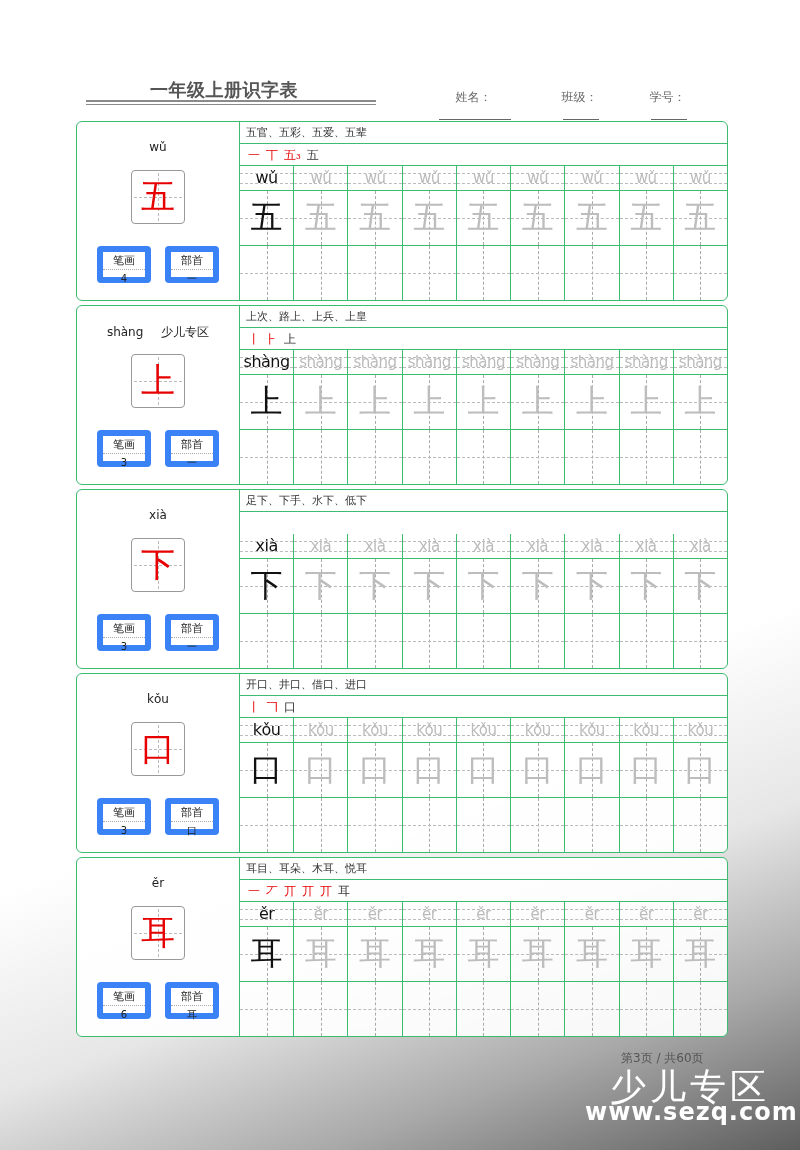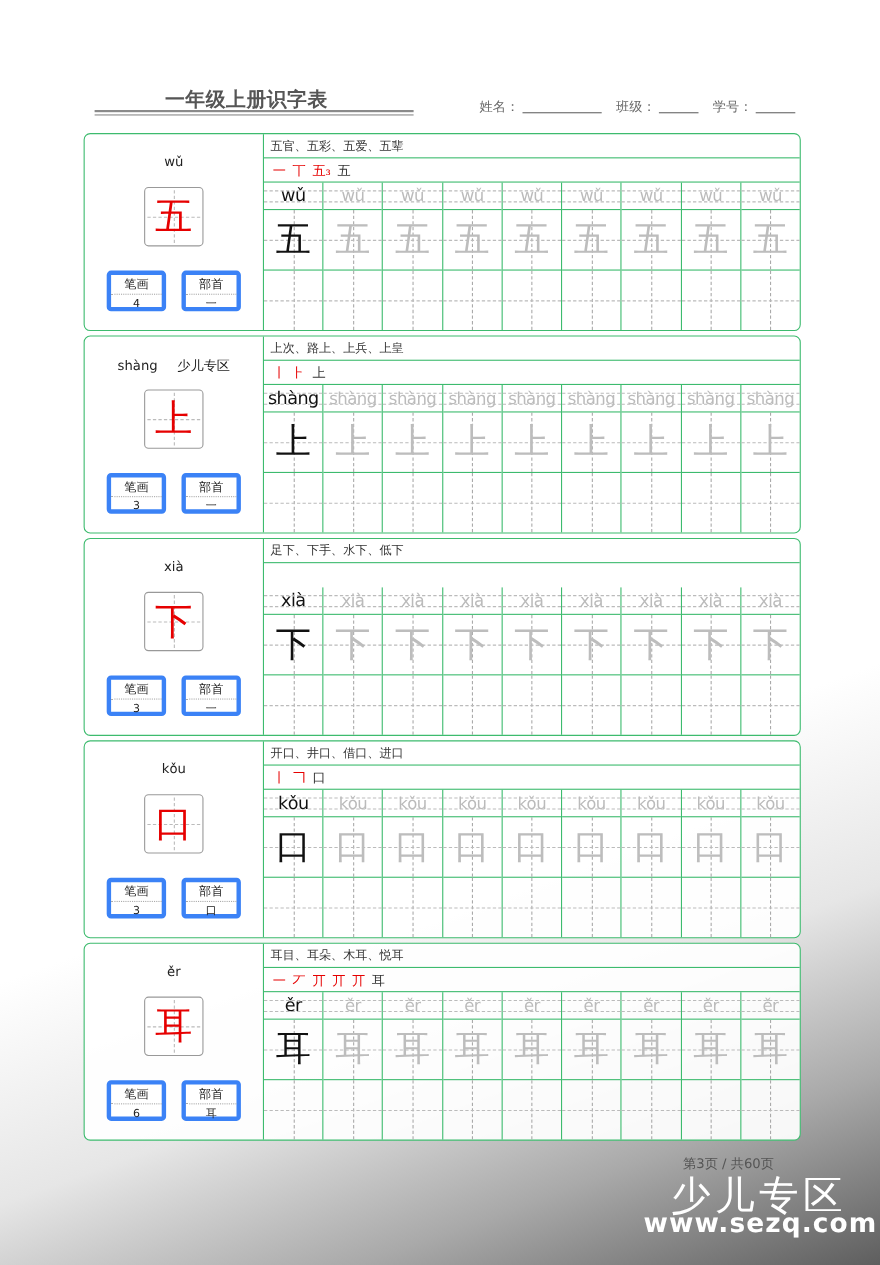--- a/index.html
+++ b/index.html
@@ -12,42 +12,42 @@
   }
   .header { position: absolute; left: 0; top: 0; width: 800px; height: 118px; }
   .title {
     position: absolute; left: 150px; top: 78px;
     font-size: 18px; font-weight: bold; color: #555; letter-spacing: 0.5px;
   }
   .title-underline {
     position: absolute; left: 86px; top: 100px; width: 290px; height: 5px;
     border-top: 2px solid #8a8a8a; border-bottom: 1px solid #8a8a8a;
   }
-  .info { position: absolute; top: 89px; font-size: 12px; color: #666; display: flex; align-items: flex-start; }
+  .info { position: absolute; top: 89px; font-size: 12px; color: #666; display: flex; align-items: center; flex-direction: column; }
   .info .blank { display: inline-block; border-bottom: 1px solid #666; height: 14px; margin-left: 3px; }
 
   .card {
     position: absolute; left: 76px; width: 652px; height: 180px;
     border: 1.5px solid #3dbb6e; border-radius: 6px; background: rgba(255,255,255,0.92);
   }
   .left { position: absolute; left: 0; top: 0; width: 163px; height: 100%; border-right: 1.5px solid #3dbb6e; }
   .left .py { position: absolute; top: 18px; width: 100%; text-align: center; font-size: 12px; color: #222; word-spacing: 14px; }
   .bigbox {
     position: absolute; left: 54px; top: 48px; width: 54px; height: 54px;
     border: 1px solid #999; border-radius: 4px; background: #fff;
   }
   .bigbox .gv { position: absolute; left: 26px; top: 2px; bottom: 2px; border-left: 1px dashed #bbb; }
   .bigbox .gh { position: absolute; top: 26px; left: 2px; right: 2px; border-top: 1px dashed #bbb; }
   .bigbox .ch {
     position: absolute; inset: 0; display: flex; align-items: center; justify-content: center;
     font-family: "DejaVu Serif", serif; font-size: 34px; color: #e60000;
   }
   .meta {
     position: absolute; top: 124px; width: 54px; height: 37px;
-    border: 4px solid #3b82f6; border-radius: 4px; background: #fff; font-size: 11px; text-align: center; color: #222;
+    border: 6px solid #3b82f6; border-radius: 4px; background: #fff; font-size: 11px; text-align: center; color: #222;
   }
   .meta .lbl { height: 18px; line-height: 18px; border-bottom: 1px dotted #aaa; }
   .meta .val { height: 17px; line-height: 17px; font-size: 10px; }
 
   .right { position: absolute; left: 163px; top: 0; right: 0; height: 100%; }
   .words { position: absolute; top: 0; left: 0; right: 0; height: 22px; border-bottom: 1.5px solid #3dbb6e; font-size: 11px; line-height: 21px; padding-left: 6px; color: #333; }
   .strokes { position: absolute; top: 22px; left: 0; right: 0; height: 22px; border-bottom: 1.5px solid #3dbb6e; padding-left: 8px; font-size: 12px; line-height: 22px; font-family: "DejaVu Serif", serif; }
   .strokes span { margin-right: 6px; }
   .strokes .red { color: #e60000; }
   .grid { position: absolute; top: 44px; left: 0; right: 0; bottom: 0; display: flex; }

